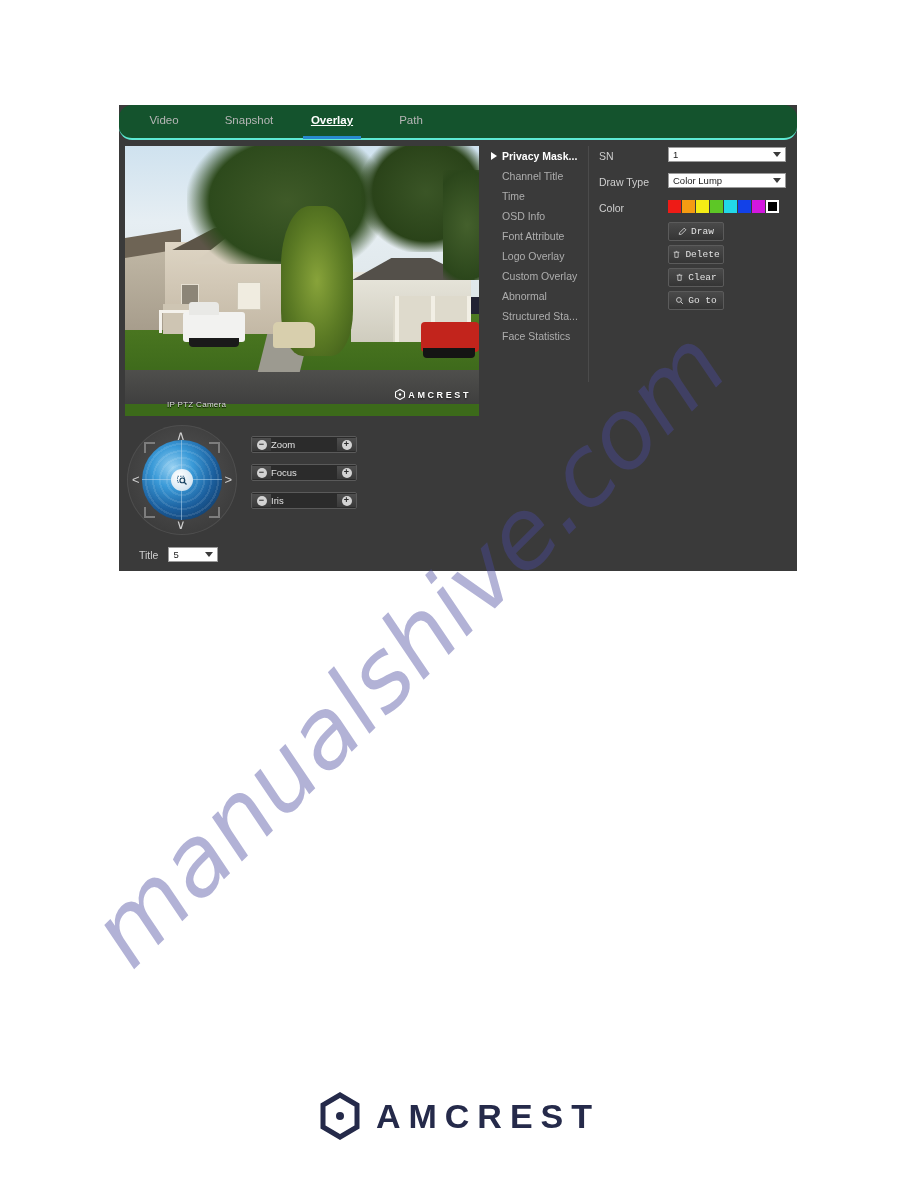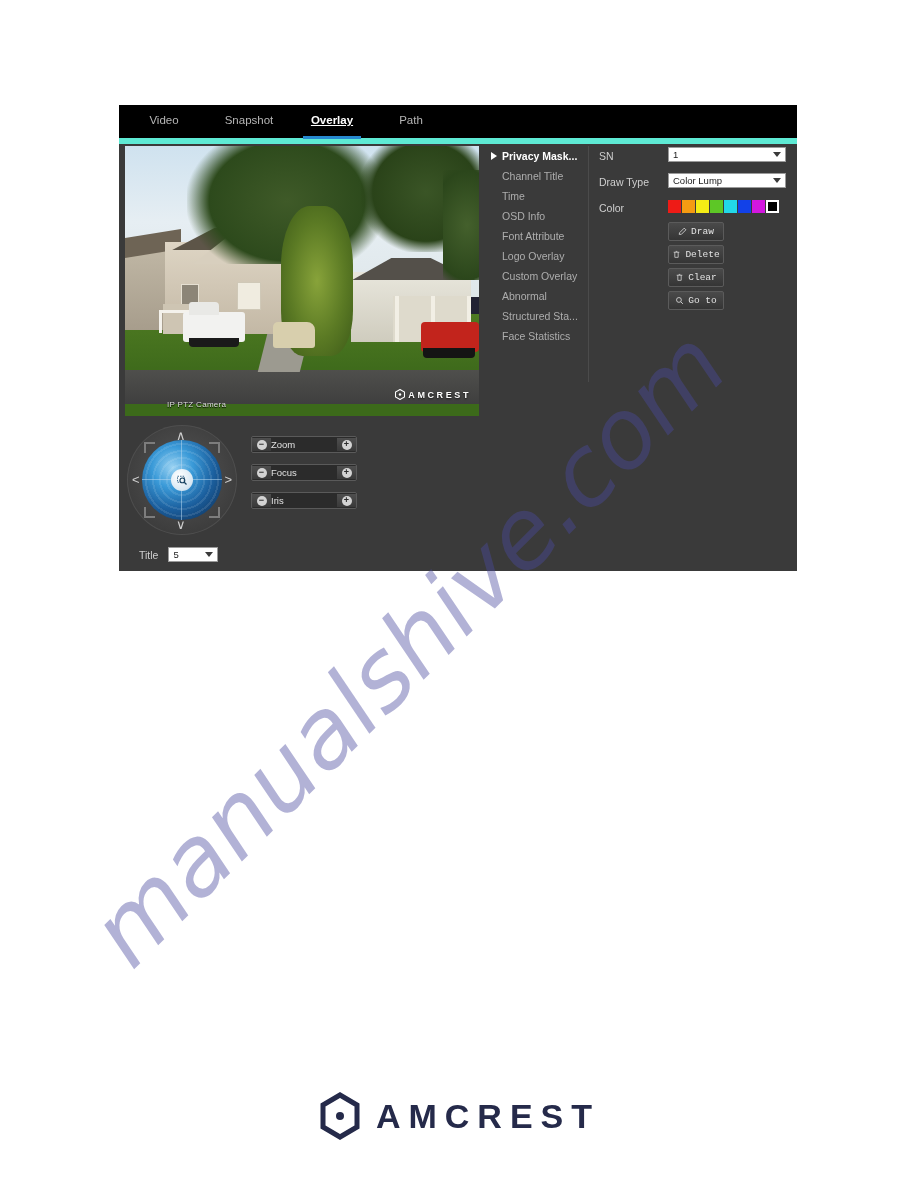--- a/index.html
+++ b/index.html
@@ -24,22 +24,23 @@
   .wm-a{left:148px;top:876px;transform:rotate(-45deg);}
 
   
   .app{
     position:absolute;left:119px;top:105px;width:678px;height:466px;
     background:#3a3a3a;z-index:10;
   }
 
   
   .tabbar{
-    position:relative;height:33px;background:#000000;
-    border-bottom:6px solid #5eead4;
+    position:relative;height:33px;background:#14532d;
+    border-bottom:2px solid #5eead4;
+    border-radius:13px;
   }
   .tab{
     position:absolute;top:0;height:33px;line-height:31px;
     font-size:11.5px;color:#b6b6b6;text-align:center;
     cursor:pointer;user-select:none;
   }
   .tab.active{color:#ffffff;font-weight:bold;}
   .tab.active:after{
     content:"";position:absolute;left:6px;right:6px;bottom:-1px;
     height:3px;background:#2789d0;

